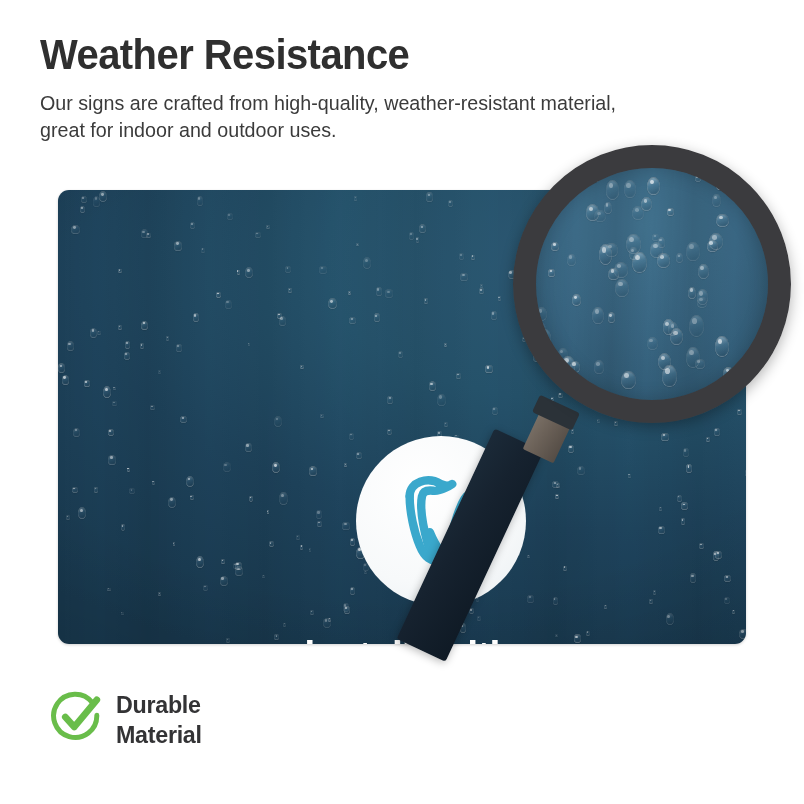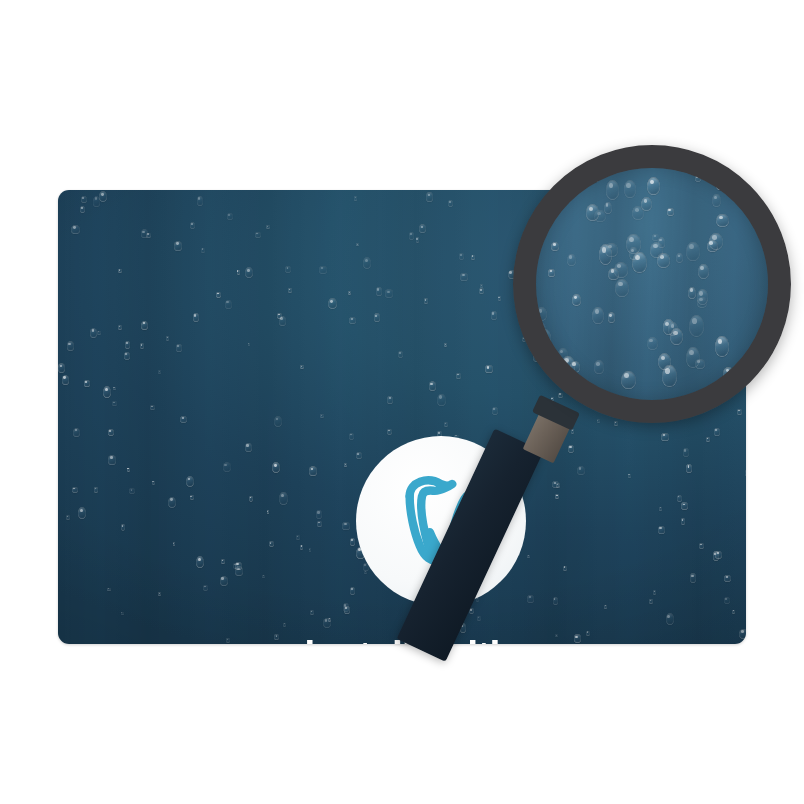--- a/index.html
+++ b/index.html
@@ -258,20 +258,24 @@
     transform-origin: left top;
     white-space: pre-line;
     padding-top: 2px;
   }
 </style>
 </head>
 <body>
 
 <div id="page">
 
+  <div class="header">
+    <h1 class="page-title">Weather Resistance</h1>
+    <p class="page-subtitle">Our signs are crafted from high-quality, weather-resistant material, great for indoor and outdoor uses.</p>
+  </div>
 
   <div class="sign-wrap">
     <div class="sign">
       <div class="sign-streaks"></div>
       <div class="droplets" id="sign-drops">
           <span class="drop" style="left:24.59%;top:5.13%;width:5.5px;height:6.8px;opacity:0.35;"></span>
           <span class="drop" style="left:23.76%;top:81.38%;width:3.3px;height:4.7px;opacity:0.79;"></span>
           <span class="drop" style="left:10.38%;top:65.71%;width:5.5px;height:6.0px;opacity:0.37;"></span>
           <span class="drop" style="left:47.60%;top:21.88%;width:7.4px;height:8.4px;opacity:0.37;"></span>
           <span class="drop" style="left:59.74%;top:92.18%;width:4.8px;height:5.5px;opacity:0.67;"></span>
@@ -597,16 +601,24 @@
           <span class="drop" style="left:64.83%;top:31.77%;width:13.3px;height:19.4px;opacity:0.40;"></span>
           <span class="drop" style="left:14.57%;top:83.08%;width:10.6px;height:12.0px;opacity:0.78;"></span>
         </div>
     </div>
   </div>
 
   <div class="features">
 
 
 
+    <div class="feature">
+      <svg class="check-icon" viewBox="0 0 60 60">
+        <path d="M47 14 A24 24 0 1 0 52 28" fill="none" stroke="#69bd4a" stroke-width="5.5" stroke-linecap="round"></path>
+        <path d="M17 30 L27 41 L52 11" fill="none" stroke="#69bd4a" stroke-width="7.5" stroke-linecap="round" stroke-linejoin="round"></path>
+      </svg>
+      <div class="feature-label">Durable
+Material</div>
+    </div>
 
   </div>
 
 </div>
 
 </body></html>

